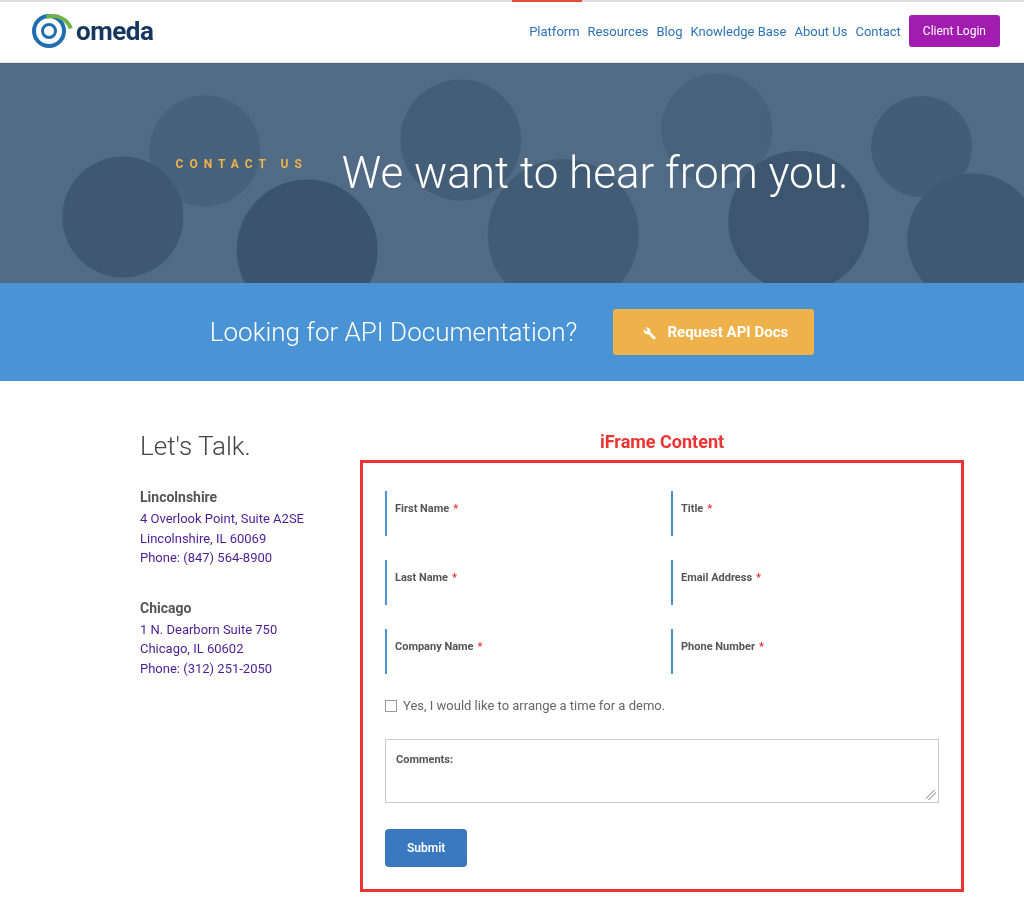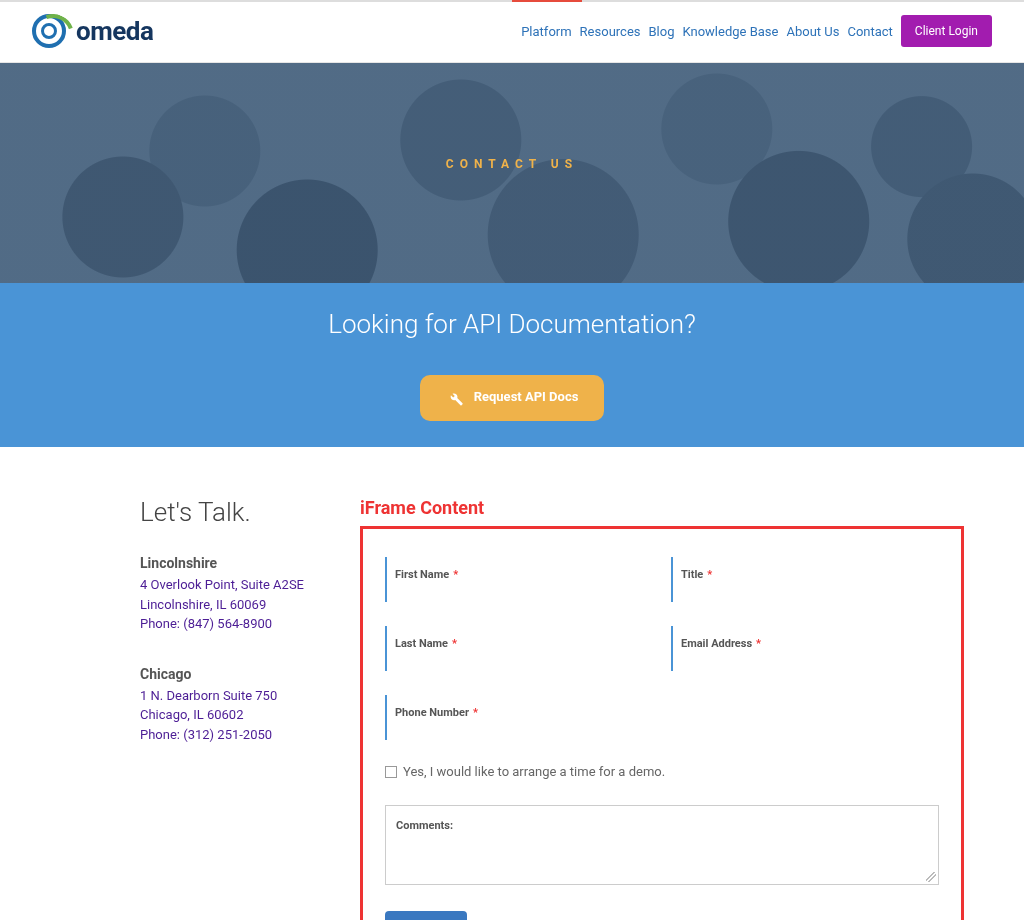--- a/index.html
+++ b/index.html
@@ -8,21 +8,21 @@
     color: #333;
     background: #fff;
     width: 1024px;
   }
   .topline { height: 2px; background:#ddd; position:relative; }
   .topline:after { content:""; position:absolute; left:50%; top:0; width:70px; height:2px; background:#e64b3c; }
 
   
   .header {
     display:flex; align-items:center; justify-content:space-between;
-    padding: 12px 32px 14px 32px;
+    padding: 12px 24px 14px 32px;
     border-bottom:1px solid #e6e6e6;
   }
   .logo { display:flex; align-items:center; gap:10px; }
   .logo-mark {
     width:34px; height:34px; border-radius:50%;
     border:4px solid #1f6fb0; position:relative;
   }
   .logo-mark:before {
     content:""; position:absolute; top:-4px; left:-4px;
     width:34px; height:34px; border-radius:50%;
@@ -59,56 +59,56 @@
   }
   .hero-eyebrow {
     color:#efb24a; font-size:12px; font-weight:700; letter-spacing:6px;
     margin-bottom:18px;
   }
   .hero-title { color:#fff; font-size:44px; font-weight:300; }
 
   
   .api-banner {
     background:#4a94d6; display:flex; justify-content:center; align-items:center;
-    gap:36px; padding:26px 20px;flex-direction:column;
+    gap:36px; padding:26px 20px;
   }
   .api-text { color:#fff; font-size:26px; font-weight:300; }
   .api-btn {
-    background:#efb24a; color:#fff; font-size:13px; font-weight:700;
-    padding:14px 26px; border-radius:10px; cursor:pointer;
-    display:flex; gap:10px;
+    background:#efb24a; color:#fff; font-size:15px; font-weight:700;
+    padding:14px 26px; border-radius:3px; cursor:pointer;
+    display:flex; align-items:center; gap:10px;
   }
   .wrench-icon { width:18px; height:18px; }
 
   
   .content {
     display:flex; gap:40px; padding:50px 60px 20px 140px;
   }
   .sidebar { flex:0 0 180px; }
   .lets-talk { font-size:26px; font-weight:300; color:#444; margin-bottom:28px; }
   .office-name { font-size:14px; font-weight:700; color:#555; margin-bottom:4px; }
   .office-line { font-size:13px; color:#4c1d95; line-height:1.5; }
   .office-block { margin-bottom:32px; }
 
   .iframe-wrap { flex:1; }
-  .iframe-label { color:#e33; font-size:18px; font-weight:700; margin-bottom:8px; }
+  .iframe-label { color:#e33; font-size:18px; font-weight:700; margin-bottom:8px;text-align:center; }
   .iframe-box {
     border:3px solid #e33; padding:28px 22px 22px 22px;
   }
   .form-row { display:flex; gap:18px; margin-bottom:24px; }
   .form-field {
     flex:1; border-left:2px solid #4a94d6; padding:6px 0 20px 8px;
   }
   .field-label { font-size:11px; font-weight:700; color:#555; }
   .req { color:#e33; }
   .checkbox-row { display:flex; align-items:center; gap:6px; margin:16px 0 26px 0; }
   .checkbox-box { width:12px; height:12px; border:1px solid #999; cursor:pointer; }
   .checkbox-label { font-size:13px; color:#666; }
   .comments-box {
-    border:1px solid #ccc; padding:8px 10px; height:80px; position:relative;
+    border:1px solid #ccc; padding:8px 10px; height:64px; position:relative;
   }
   .comments-label { font-size:11px; font-weight:700; color:#555; }
   .resizer {
     position:absolute; right:2px; bottom:2px; width:10px; height:10px;
     background: linear-gradient(135deg, transparent 0 40%, #bbb 40% 50%, transparent 50% 60%, #bbb 60% 70%, transparent 70%);
   }
   .submit-btn {
     margin-top:26px; background:#3a78c0; color:#fff; font-size:12px;
     font-weight:600; padding:12px 22px; border-radius:4px; cursor:pointer;
     display:inline-block;
@@ -130,20 +130,21 @@
     <a>Blog</a>
     <a>Knowledge Base</a>
     <a>About Us</a>
     <a>Contact</a>
     <span class="btn-login">Client Login</span>
   </nav>
 </header>
 
 <section class="hero">
   <div class="hero-eyebrow">CONTACT US</div>
+  <h1 class="hero-title">We want to hear from you.</h1>
 </section>
 
 <section class="api-banner">
   <div class="api-text">Looking for API Documentation?</div>
   <div class="api-btn">
     <svg class="wrench-icon" viewBox="0 0 24 24" fill="#fff">
       <path d="M22 19l-7-7c.6-1.6.2-3.5-1.1-4.8-1.4-1.4-3.5-1.7-5.2-.9l3 3-2.1 2.1-3-3c-.8 1.7-.5 3.8.9 5.2 1.3 1.3 3.2 1.7 4.8 1.1l7 7c.4.4 1 .4 1.4 0l1.3-1.3c.4-.4.4-1 0-1.4z"></path>
     </svg>
     <span>Request API Docs</span>
   </div>
@@ -189,20 +190,24 @@
           <span class="field-label req">*</span>
         </div>
         <div class="form-field">
           <span class="field-label">Email Address</span>
           <span class="field-label req">*</span>
         </div>
       </div>
 
       <div class="form-row">
         <div class="form-field">
+          <span class="field-label">Company Name</span>
+          <span class="field-label req">*</span>
+        </div>
+        <div class="form-field">
           <span class="field-label">Phone Number</span>
           <span class="field-label req">*</span>
         </div>
       </div>
 
       <div class="checkbox-row">
         <div class="checkbox-box"></div>
         <span class="checkbox-label">Yes, I would like to arrange a time for a demo.</span>
       </div>
 

